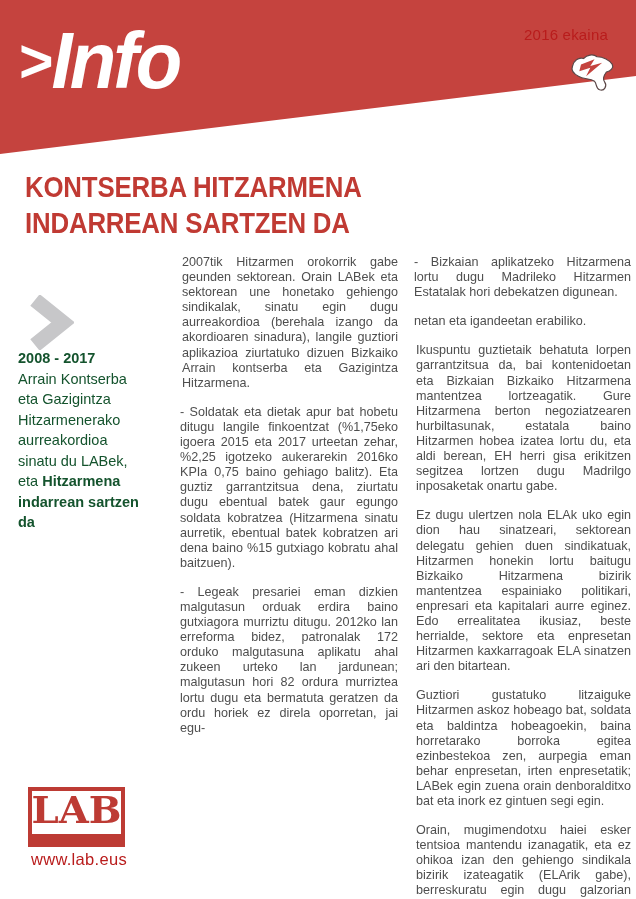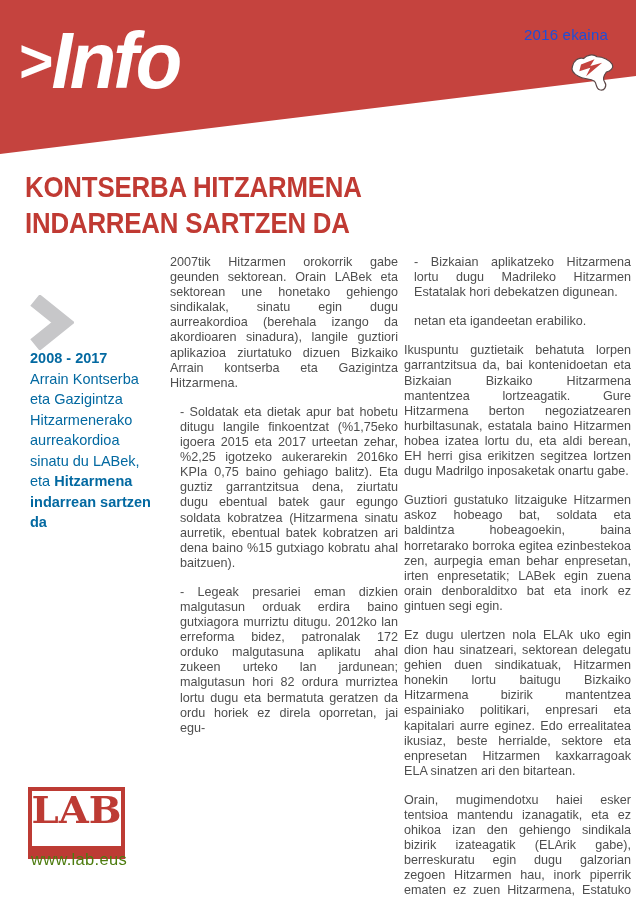--- a/index.html
+++ b/index.html
@@ -17,66 +17,66 @@
   .banner-logo{
     position:absolute;left:18px;top:6px;
     color:#ffffff;font-style:italic;font-weight:bold;
     font-size:80px;letter-spacing:-3px;line-height:110px;
     transform:scaleX(0.95);transform-origin:left top;
     white-space:nowrap;
   }
   .banner-logo .caret{font-size:62px;vertical-align:6px;letter-spacing:-1px;}
   .issue-date{
     position:absolute;right:28px;top:26px;
-    color:#1d4ed8;font-size:15px;font-weight:normal;letter-spacing:0.2px;
+    color:#b91c1c;font-size:15px;font-weight:normal;letter-spacing:0.2px;
   }
   .map-icon{position:absolute;left:566px;top:50px;width:52px;height:44px;}
   
   .headline{
     position:absolute;left:25px;top:169px;
     color:#c03a33;font-weight:bold;
     font-size:30px;line-height:36px;letter-spacing:-0.2px;
     transform:scaleX(0.86);transform-origin:left top;
     white-space:nowrap;
   }
   
   .sidebar-chevron{position:absolute;left:30px;top:295px;width:44px;height:55px;}
   .sidebar-note{
-    position:absolute;left:30px;top:348px;width:121px;
-    color:#0369a1;font-size:14.5px;line-height:20.5px;
+    position:absolute;left:18px;top:348px;width:121px;
+    color:#14532d;font-size:14.5px;line-height:20.5px;
   }
   .sidebar-note .years{display:block;font-weight:bold;}
   .sidebar-note .normal{font-weight:normal;}
   .sidebar-note .strong{font-weight:bold;}
   
   .col{
     position:absolute;top:255px;
     color:#4e4e4e;font-size:12.6px;line-height:15.1px;
     text-align:justify;
   }
   .col-1{left:170px;width:228px;}
   .col-2{left:404px;width:227px;}
-  .col p{margin:0 0 14px 0;}
+  .col p{margin:0 0 14px 12px;}
   .col p.indent{margin-left:10px;}
   
   .lab-logo{
-    position:absolute;left:28px;top:787px;width:97px;height:72px;
+    position:absolute;left:28px;top:787px;width:97px;height:60px;
     border:4px solid #bd3b34;box-sizing:border-box;background:#ffffff;
   }
   .lab-letters{
     position:absolute;left:0;right:0;top:-4px;
     text-align:center;color:#bd3b34;
     font-family:"DejaVu Serif", serif;font-weight:bold;
     font-size:38px;line-height:46px;letter-spacing:0px;
     transform:scaleX(1.02);transform-origin:center top;
   }
   .lab-bar{position:absolute;left:0;right:0;bottom:0;height:9px;background:#bd3b34;}
   .website{
     position:absolute;left:31px;top:850px;
-    color:#4d7c0f;font-size:16.5px;letter-spacing:0.3px;
+    color:#b91c1c;font-size:16.5px;letter-spacing:0.3px;
   }
 </style>
 </head>
 <body>
 
 <div class="banner"></div>
 
 <div class="banner-logo"><span class="caret">&gt;</span><span>Info</span></div>
 
 <div class="issue-date">2016 ekaina</div>
@@ -102,22 +102,22 @@
 <div class="col col-1">
   <p>2007tik Hitzarmen orokorrik gabe geunden sektorean. Orain LABek eta sektorean une honetako gehiengo sindikalak, sinatu egin dugu aurreakordioa (berehala izango da akordioaren sinadura), langile guztiori aplikazioa ziurtatuko dizuen Bizkaiko Arrain kontserba eta Gazigintza Hitzarmena.</p>
   <p class="indent">- Soldatak eta dietak apur bat hobetu ditugu langile finkoentzat (%1,75eko igoera 2015 eta 2017 urteetan zehar, %2,25 igotzeko aukerarekin 2016ko KPIa 0,75 baino gehiago balitz). Eta guztiz garrantzitsua dena, ziurtatu dugu ebentual batek gaur egungo soldata kobratzea (Hitzarmena sinatu aurretik, ebentual batek kobratzen ari dena baino %15 gutxiago kobratu ahal baitzuen).</p>
   <p class="indent">- Legeak presariei eman dizkien malgutasun orduak erdira baino gutxiagora murriztu ditugu. 2012ko lan erreforma bidez, patronalak 172 orduko malgutasuna aplikatu ahal zukeen urteko lan jardunean; malgutasun hori 82 ordura murriztea lortu dugu eta bermatuta geratzen da ordu horiek ez direla oporretan, jai egu-</p>
 </div>
 
 <div class="col col-2">
   <p class="indent">- Bizkaian aplikatzeko Hitzarmena lortu dugu Madrileko Hitzarmen Estatalak hori debekatzen digunean.</p>
   <p class="indent">netan eta igandeetan erabiliko.</p>
   <p>Ikuspuntu guztietaik behatuta lorpen garrantzitsua da, bai kontenidoetan eta Bizkaian Bizkaiko Hitzarmena mantentzea lortzeagatik. Gure Hitzarmena berton negoziatzearen hurbiltasunak, estatala baino Hitzarmen hobea izatea lortu du, eta aldi berean, EH herri gisa erikitzen segitzea lortzen dugu Madrilgo inposaketak onartu gabe.</p>
+  <p>Ez dugu ulertzen nola ELAk uko egin dion hau sinatzeari, sektorean delegatu gehien duen sindikatuak, Hitzarmen honekin lortu baitugu Bizkaiko Hitzarmena bizirik mantentzea espainiako politikari, enpresari eta kapitalari aurre eginez. Edo errealitatea ikusiaz, beste herrialde, sektore eta enpresetan Hitzarmen kaxkarragoak ELA sinatzen ari den bitartean.</p>
   <p>Guztiori gustatuko litzaiguke Hitzarmen askoz hobeago bat, soldata eta baldintza hobeagoekin, baina horretarako borroka egitea ezinbestekoa zen, aurpegia eman behar enpresetan, irten enpresetatik; LABek egin zuena orain denboralditxo bat eta inork ez gintuen segi egin.</p>
-  <p>Ez dugu ulertzen nola ELAk uko egin dion hau sinatzeari, sektorean delegatu gehien duen sindikatuak, Hitzarmen honekin lortu baitugu Bizkaiko Hitzarmena bizirik mantentzea espainiako politikari, enpresari eta kapitalari aurre eginez. Edo errealitatea ikusiaz, beste herrialde, sektore eta enpresetan Hitzarmen kaxkarragoak ELA sinatzen ari den bitartean.</p>
   <p>Orain, mugimendotxu haiei esker tentsioa mantendu izanagatik, eta ez ohikoa izan den gehiengo sindikala bizirik izateagatik (ELArik gabe), berreskuratu egin dugu galzorian zegoen Hitzarmen hau, inork piperrik ematen ez zuen Hitzarmena, Estatuko Hitzarmenak (Madrilekoak) irenste bidean zeukan Hitzarmena.</p>
 </div>
 
 <div class="lab-logo">
   <div class="lab-letters">LAB</div>
   <div class="lab-bar"></div>
 </div>
 
 <div class="website">www.lab.eus</div>
 

